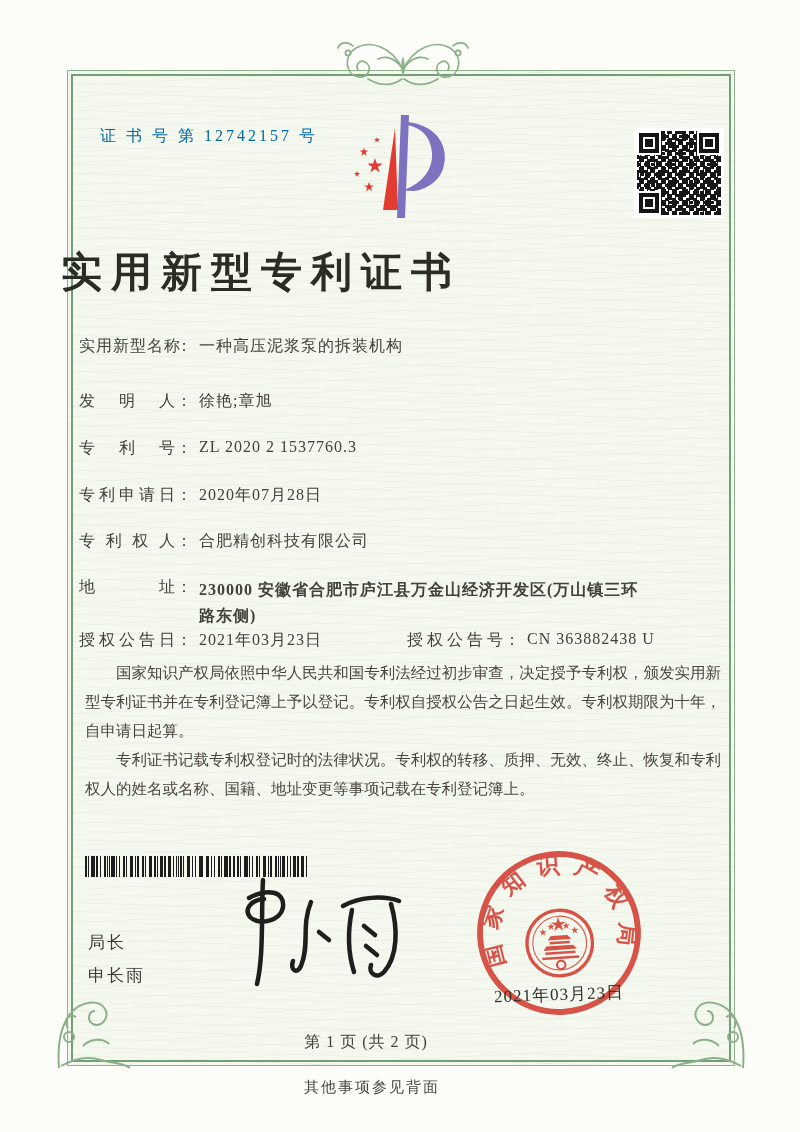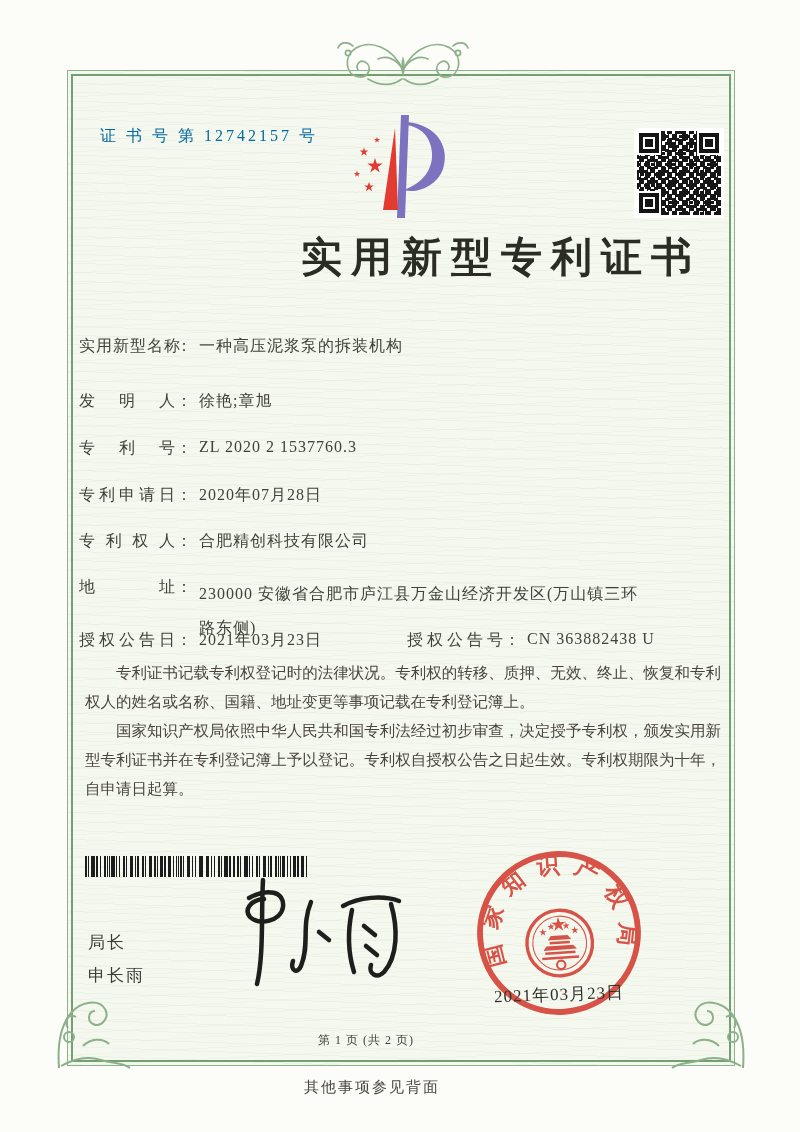--- a/index.html
+++ b/index.html
@@ -43,32 +43,32 @@
     outline:3px solid #fff;
   }
   .qr-finder {
     position:absolute; width:20px; height:20px; background:#fff;
     border:4px solid #141414; box-shadow:0 0 0 2px #fff;
   }
   .qr-finder::after { content:""; position:absolute; inset:2px; background:#141414; }
   .qr-f-tl { left:2px; top:2px; } .qr-f-tr { right:2px; top:2px; } .qr-f-bl { left:2px; bottom:2px; }
 
   .title {
-    left:61px; top:230px; width:640px; text-align:right;
+    left:61px; top:245px; width:640px; text-align:left;
     font-size:41px; font-weight:700; letter-spacing:9px; color:#2c2c27;
   }
 
   .field { left:79px; font-size:16px; letter-spacing:1px; color:#42423b; white-space:nowrap; }
   .flabel {
     display:inline-block; width:97px; text-align:justify; text-align-last:justify;
     vertical-align:top;
   }
   .fcolon { display:inline-block; vertical-align:top; margin-right:6px; }
   .fvalue { display:inline-block; vertical-align:top; }
-  .fvalue.wrap { width:444px; white-space:normal; line-height:34px; }
+  .fvalue.wrap { width:444px; white-space:normal; line-height:26px;font-weight:bold; }
   .grant2 { position:absolute; left:328px; top:0; white-space:nowrap; }
 
   .paras {
     left:85px; top:658px; width:636px; font-size:15.5px; line-height:29px;
     color:#4a463e; text-align:justify;
   }
   .paras p { text-indent:2em; }
 
   .barcode {
     left:85px; top:856px; width:222px; height:21px;
@@ -81,21 +81,21 @@
   .signer-title { top:915px; }
   .signer-name  { top:948px; }
   .signature { left:205px; top:874px; width:205px; height:120px; }
 
   .seal { left:475px; top:849px; width:168px; height:168px; transform:rotate(-4deg); opacity:.92; }
   .seal-date {
     left:468px; top:983px; width:182px; text-align:center;
     font-size:17px; color:#30302b; letter-spacing:1px; z-index:5; transform:rotate(-2deg);
   }
 
-  .page-num { left:281px; top:1032px; width:170px; text-align:center; font-size:12px; color:#44443c; letter-spacing:1px; }
+  .page-num { left:281px; top:1032px; width:170px; text-align:center; font-size:16px; color:#44443c; letter-spacing:1px; }
   .back-note { left:272px; top:1078px; width:200px; text-align:center; font-size:15px; color:#4a463e; letter-spacing:2px; }
 
   .orn { pointer-events:none; }
   .orn-top { left:328px; top:34px; width:150px; height:60px; }
   .orn-bl { left:54px;  top:980px; width:82px; height:90px; }
   .orn-br { left:666px; top:980px; width:82px; height:90px; transform:scaleX(-1); }
 </style>
 </head>
 <body>
 
@@ -178,22 +178,22 @@
   </div>
 
   <div class="abs field" style="top:630px">
     <span class="flabel">授权公告日</span><span class="fcolon">：</span><span class="fvalue">2021年03月23日</span>
     <span class="grant2">
       <span class="flabel">授权公告号</span><span class="fcolon">：</span><span class="fvalue">CN 363882438 U</span>
     </span>
   </div>
 
   <div class="abs paras">
+    <p>国家知识产权局依照中华人民共和国专利法经过初步审查，决定授予专利权，颁发实用新型专利证书并在专利登记簿上予以登记。专利权自授权公告之日起生效。专利权期限为十年，自申请日起算。</p>
     <p>专利证书记载专利权登记时的法律状况。专利权的转移、质押、无效、终止、恢复和专利权人的姓名或名称、国籍、地址变更等事项记载在专利登记簿上。</p>
-    <p>国家知识产权局依照中华人民共和国专利法经过初步审查，决定授予专利权，颁发实用新型专利证书并在专利登记簿上予以登记。专利权自授权公告之日起生效。专利权期限为十年，自申请日起算。</p>
   </div>
 
   <div class="abs barcode"></div>
 
   <div class="abs signer signer-title">局长</div>
   <div class="abs signer signer-name">申长雨</div>
 
   <svg class="abs signature" viewBox="0 0 205 120">
     <g fill="none" stroke="#1e1e1c" stroke-width="4.5" stroke-linecap="round">
       <path d="M44,24 C62,14 80,17 78,33 C76,47 54,52 45,43 C39,36 45,26 59,25"></path>

